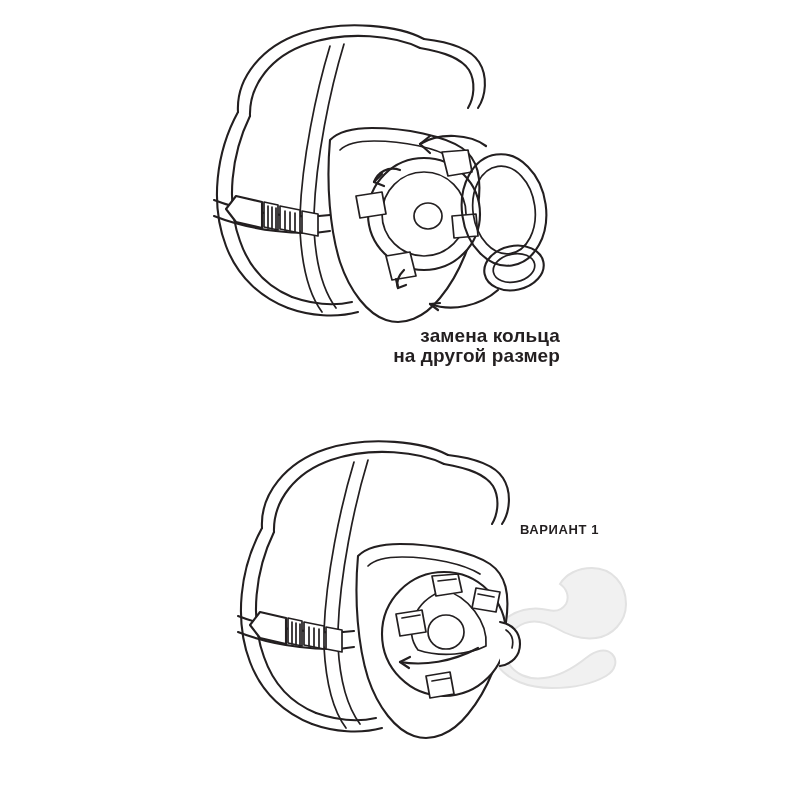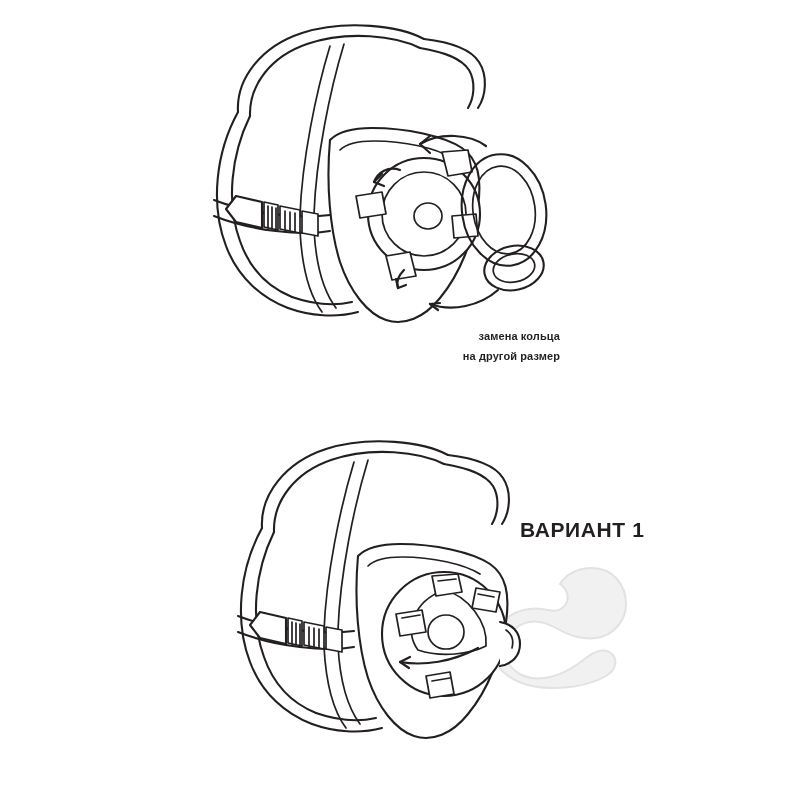--- a/index.html
+++ b/index.html
@@ -73,42 +73,42 @@
     stroke-linejoin: round;
   }
   .ghost {
     fill: #f1f1f1;
     stroke: #e2e2e2;
     stroke-width: 2;
   }
 
   .caption {
     position: absolute;
-    font-size: 11px;
+    font-size: 19px;
     line-height: 20px;
     font-weight: 700;
     color: #231f20;
     letter-spacing: 0.1px;
     white-space: pre-line;
   }
   .caption.right { text-align: right; }
   .caption.left { text-align: left; }
 
   #caption-top {
     left: 290px;
     top: 326px;
     width: 270px;
     text-align: right;
   }
   #caption-variant {
     left: 520px;
     top: 120px;
     width: 230px;
     text-align: left;
-    font-size: 21px;
+    font-size: 13px;
     letter-spacing: 0.6px;
   }
   #caption-bottom {
     left: 500px;
     top: 296px;
     width: 250px;
     text-align: left;
   }
 </style>
 </head>

